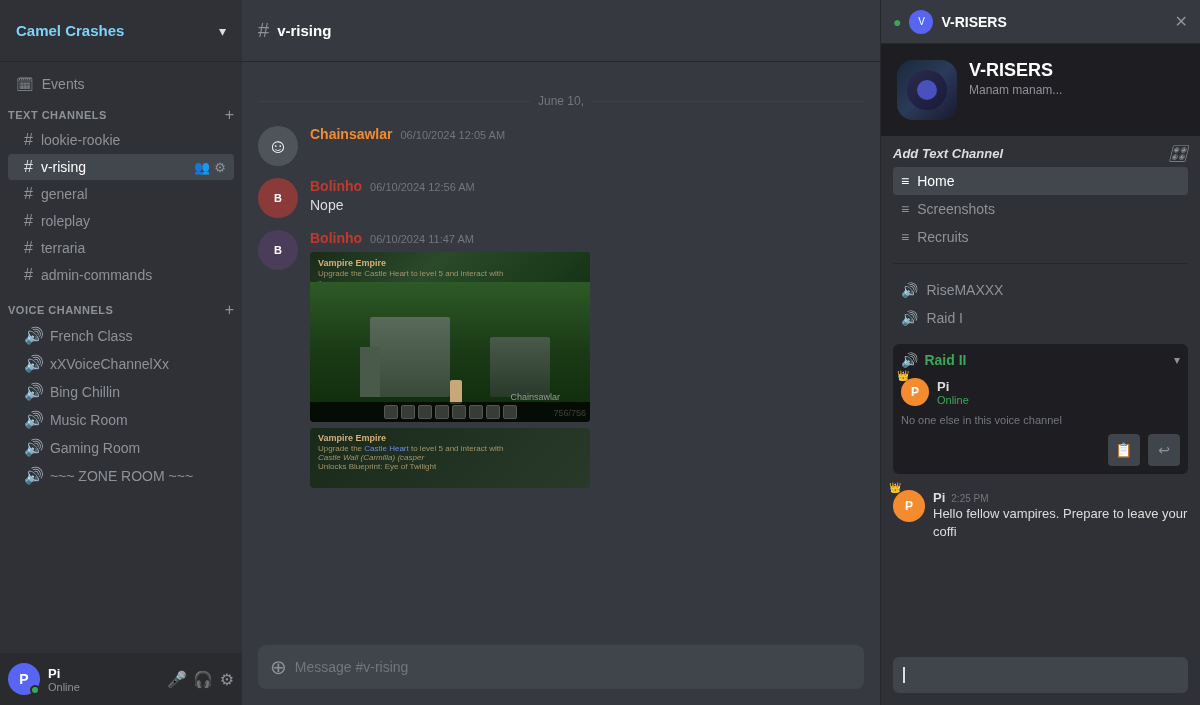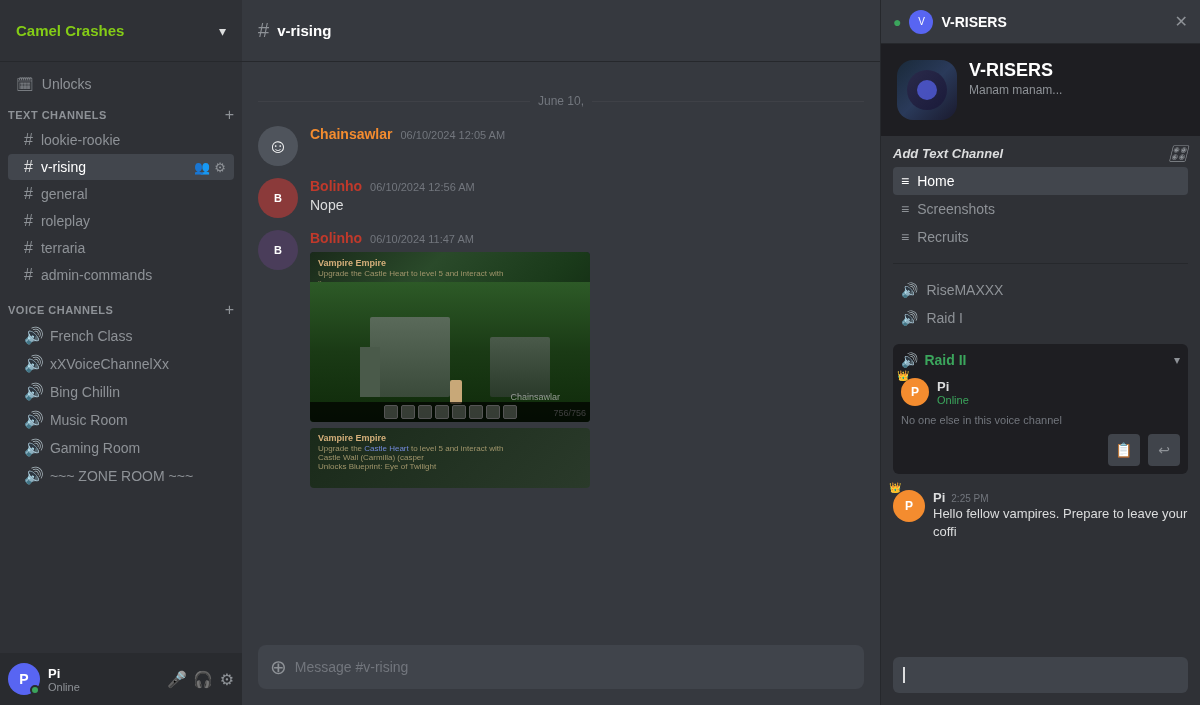--- a/index.html
+++ b/index.html
@@ -20,21 +20,21 @@
       border-bottom: 1px solid #26282c;
       display: flex;
       align-items: center;
       justify-content: space-between;
       padding: 0 16px;
       cursor: pointer;
     }
     .server-header-title {
       font-weight: 700;
       font-size: 15px;
-      color: #84cc16;
+      color: #7dd3fc;
     }
     .chevron-icon { color: #dcddde; font-size: 14px; }
 
     .sidebar-section {
       padding: 8px 0 4px 0;
     }
     .events-item {
       display: flex;
       align-items: center;
       gap: 8px;
@@ -443,21 +443,21 @@
 <div class="sidebar">
 
   <div class="server-header">
     <span class="server-header-title">Camel Crashes</span>
     <span class="chevron-icon">▾</span>
   </div>
 
   <div class="sidebar-section">
     <div class="events-item">
       <span>🗓</span>
-      <span>Unlocks</span>
+      <span>Events</span>
     </div>
   </div>
 
   <div class="channel-category">
     <span class="channel-category-label">TEXT CHANNELS</span>
     <span class="category-add">+</span>
   </div>
   <ul class="channel-list">
     <li class="channel-item">
       <span class="channel-hash">#</span>
@@ -604,21 +604,21 @@
               <div class="game-icon-slot"></div>
               <div class="game-icon-slot"></div>
             </div>
           </div>
         </div>
 
         <div class="game-screenshot-2">
           <div style="width:100%;height:100%;background:linear-gradient(135deg,#1a2a1a,#2a3a2a);padding:5px 8px;">
             <div style="font-size:9px;color:#d4af7a;font-weight:600;">Vampire Empire</div>
             <div style="font-size:8px;color:#a0956b;margin-top:1px;">Upgrade the <span style="color:#7289da;">Castle Heart</span> to level 5 and interact with</div>
-            <div style="font-size:8px;color:#a0956b;">Castle Wall (Carmilla) (casper</div>
+            <div style="font-size:8px;color:#a0956b;font-style:italic;">Castle Wall (Carmilla) (casper</div>
             <div style="font-size:8px;color:#a0956b;">Unlocks Blueprint: Eye of Twilight</div>
           </div>
         </div>
       </div>
     </div>
   </div>
 
   <div class="message-input-area">
     <div class="message-input-box">
       <span class="input-plus-btn">⊕</span>

